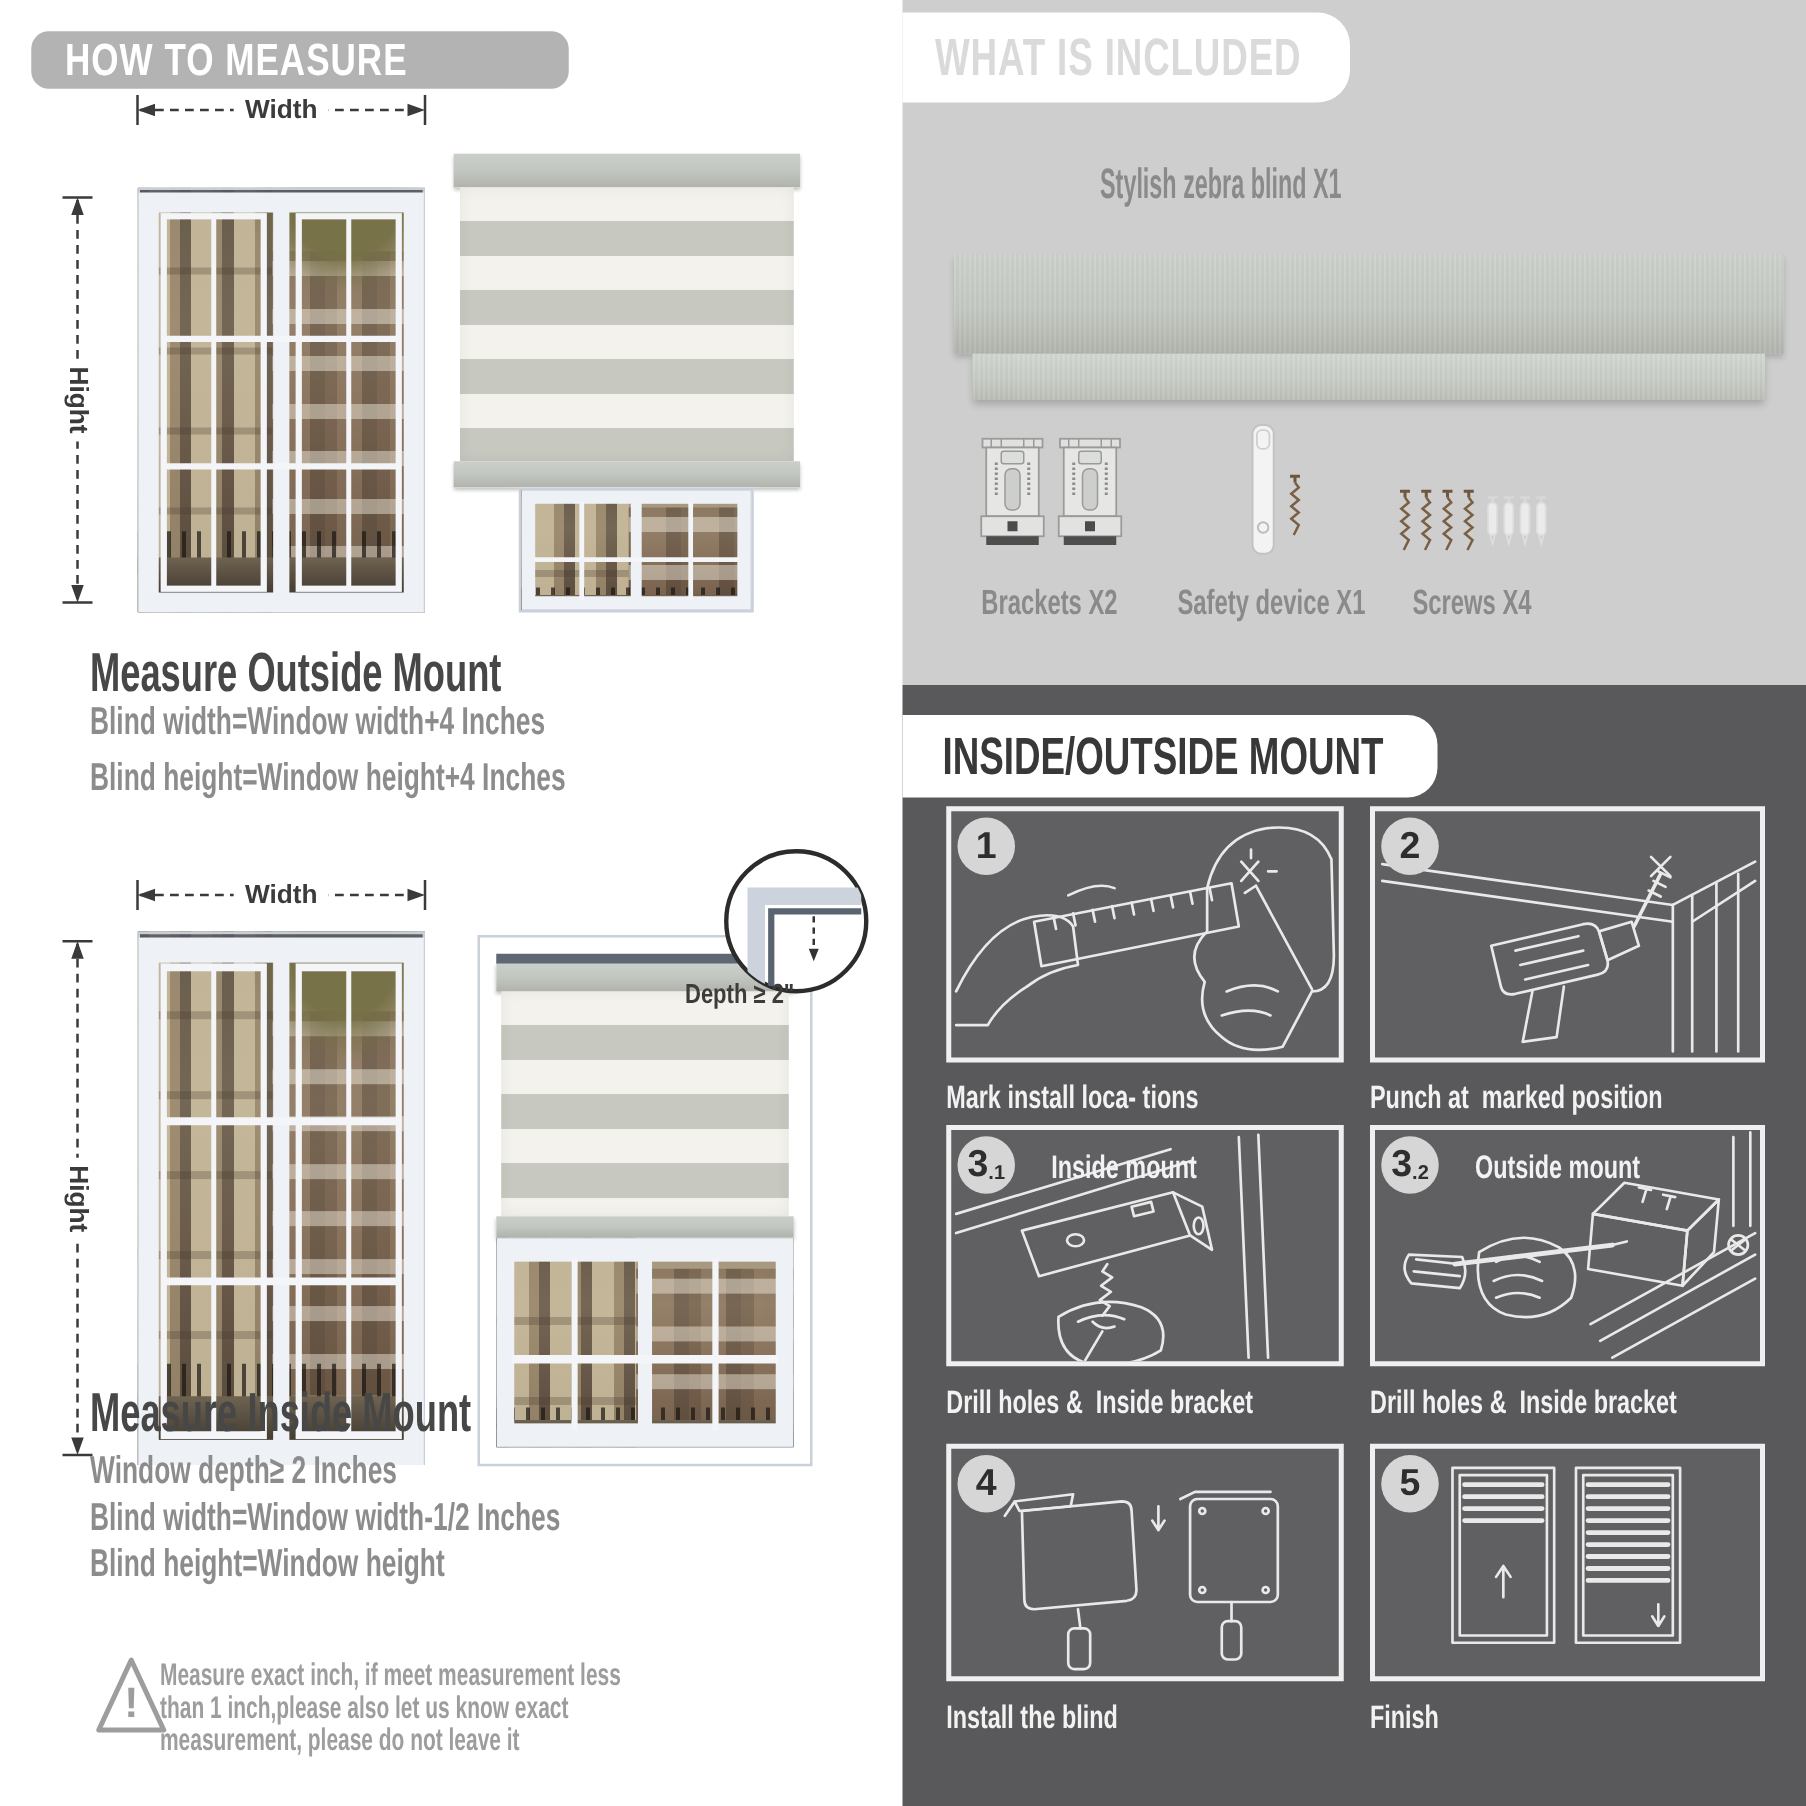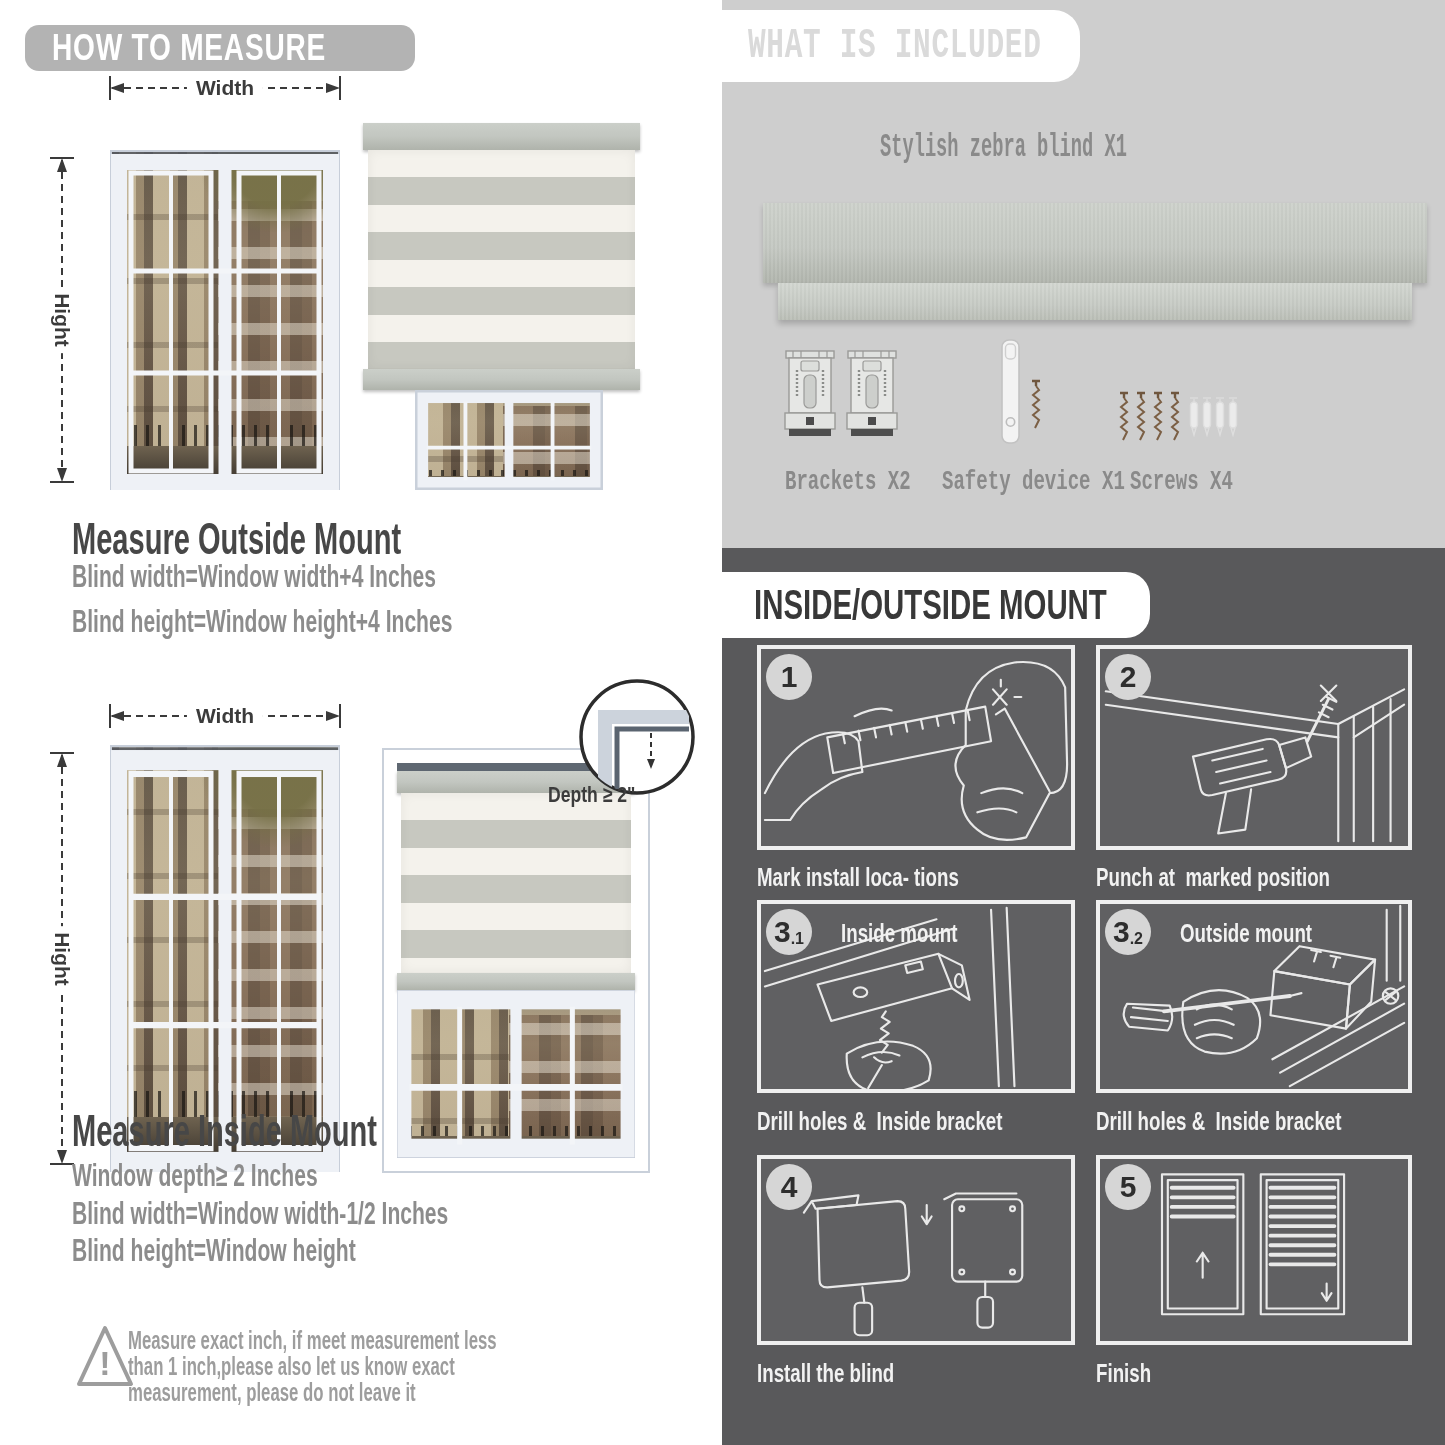--- a/index.html
+++ b/index.html
@@ -5,21 +5,21 @@
   html,body { margin:0; padding:0; background:#ffffff; }
   #page {
     position:relative; width:1445px; height:1445px; overflow:hidden;
     background:#ffffff; font-family:"Liberation Sans", sans-serif;
   }
   .abs { position:absolute; }
   .txt { font-weight:bold; white-space:pre; display:inline-block; transform-origin:left top; }
 
   
   .banner {
-    left:25px; top:25px; width:390px; height:46px; border-radius:14px;
+    left:25px; top:25px; width:430px; height:46px; border-radius:14px;
     background:#b3b3b3; color:#ffffff;
   }
   .banner .txt { font-size:36px; line-height:46px; margin-left:27px; transform:scaleX(.78); letter-spacing:1px; }
 
   .heading { color:#474747; font-size:44px; transform:scaleX(.66); }
   .formula { color:#8c8c8c; font-size:31px; transform:scaleX(.68); }
   .warn-line { color:#9d9d9d; font-size:25px; transform:scaleX(.67); }
 
   
   .dim { pointer-events:none;text-align:right; }
@@ -60,21 +60,21 @@
   .rail { background:linear-gradient(180deg,#cbcfc9 0%,#c2c6c0 50%,#afb3ab 100%); box-shadow:0 2px 3px rgba(0,0,0,.25); }
   .fabric { background:repeating-linear-gradient(180deg,#f4f2ec 0 27px,#c7c8c0 27px 55px);
     box-shadow:inset 0 0 12px rgba(0,0,0,.06); }
   .inframe { background:#ffffff; border:2px solid #c9d0da; box-sizing:border-box; }
 
   
   .tri-mark { position:absolute; left:50%; top:58%; transform:translate(-50%,-50%);
     color:#9d9d9d; font-weight:bold; font-size:34px; }
 
   
-  .rt { left:722px; top:0; width:723px; height:548px; background:#cecece;font-family:Liberation Mono, monospace; }
+  .rt { left:722px; top:0; width:723px; height:548px; background:#cecece; }
   .whitebox { background:#ffffff; border-radius:0 26px 26px 0; }
   .inc-header { color:#dadada; font-size:42px; transform:scaleX(.70); line-height:72px; margin-left:26px; letter-spacing:1px; }
   .inc-title { color:#8a8a8a; font-size:34px; transform:scaleX(.55); }
   .item-label { color:#8a8a8a; font-size:28px; transform:scaleX(.68); }
   .bar1 { background:
       repeating-linear-gradient(90deg, rgba(255,255,255,.06) 0 2px, rgba(0,0,0,.02) 2px 4px),
       linear-gradient(180deg,#cdd1cb 0%,#c4c8c2 55%,#b1b5ad 100%);
     box-shadow:0 3px 5px rgba(0,0,0,.18); }
   .bar2 { background:
       repeating-linear-gradient(90deg, rgba(255,255,255,.06) 0 2px, rgba(0,0,0,.02) 2px 4px),

